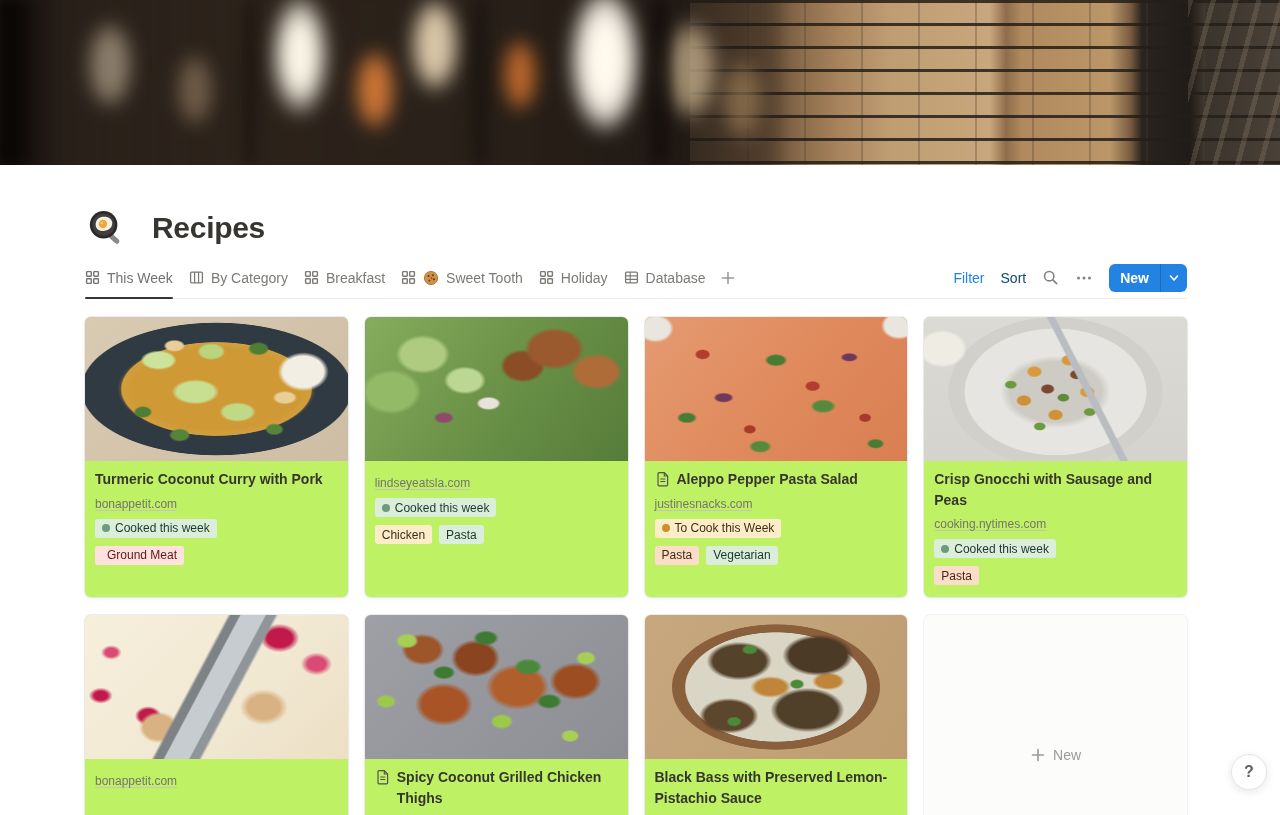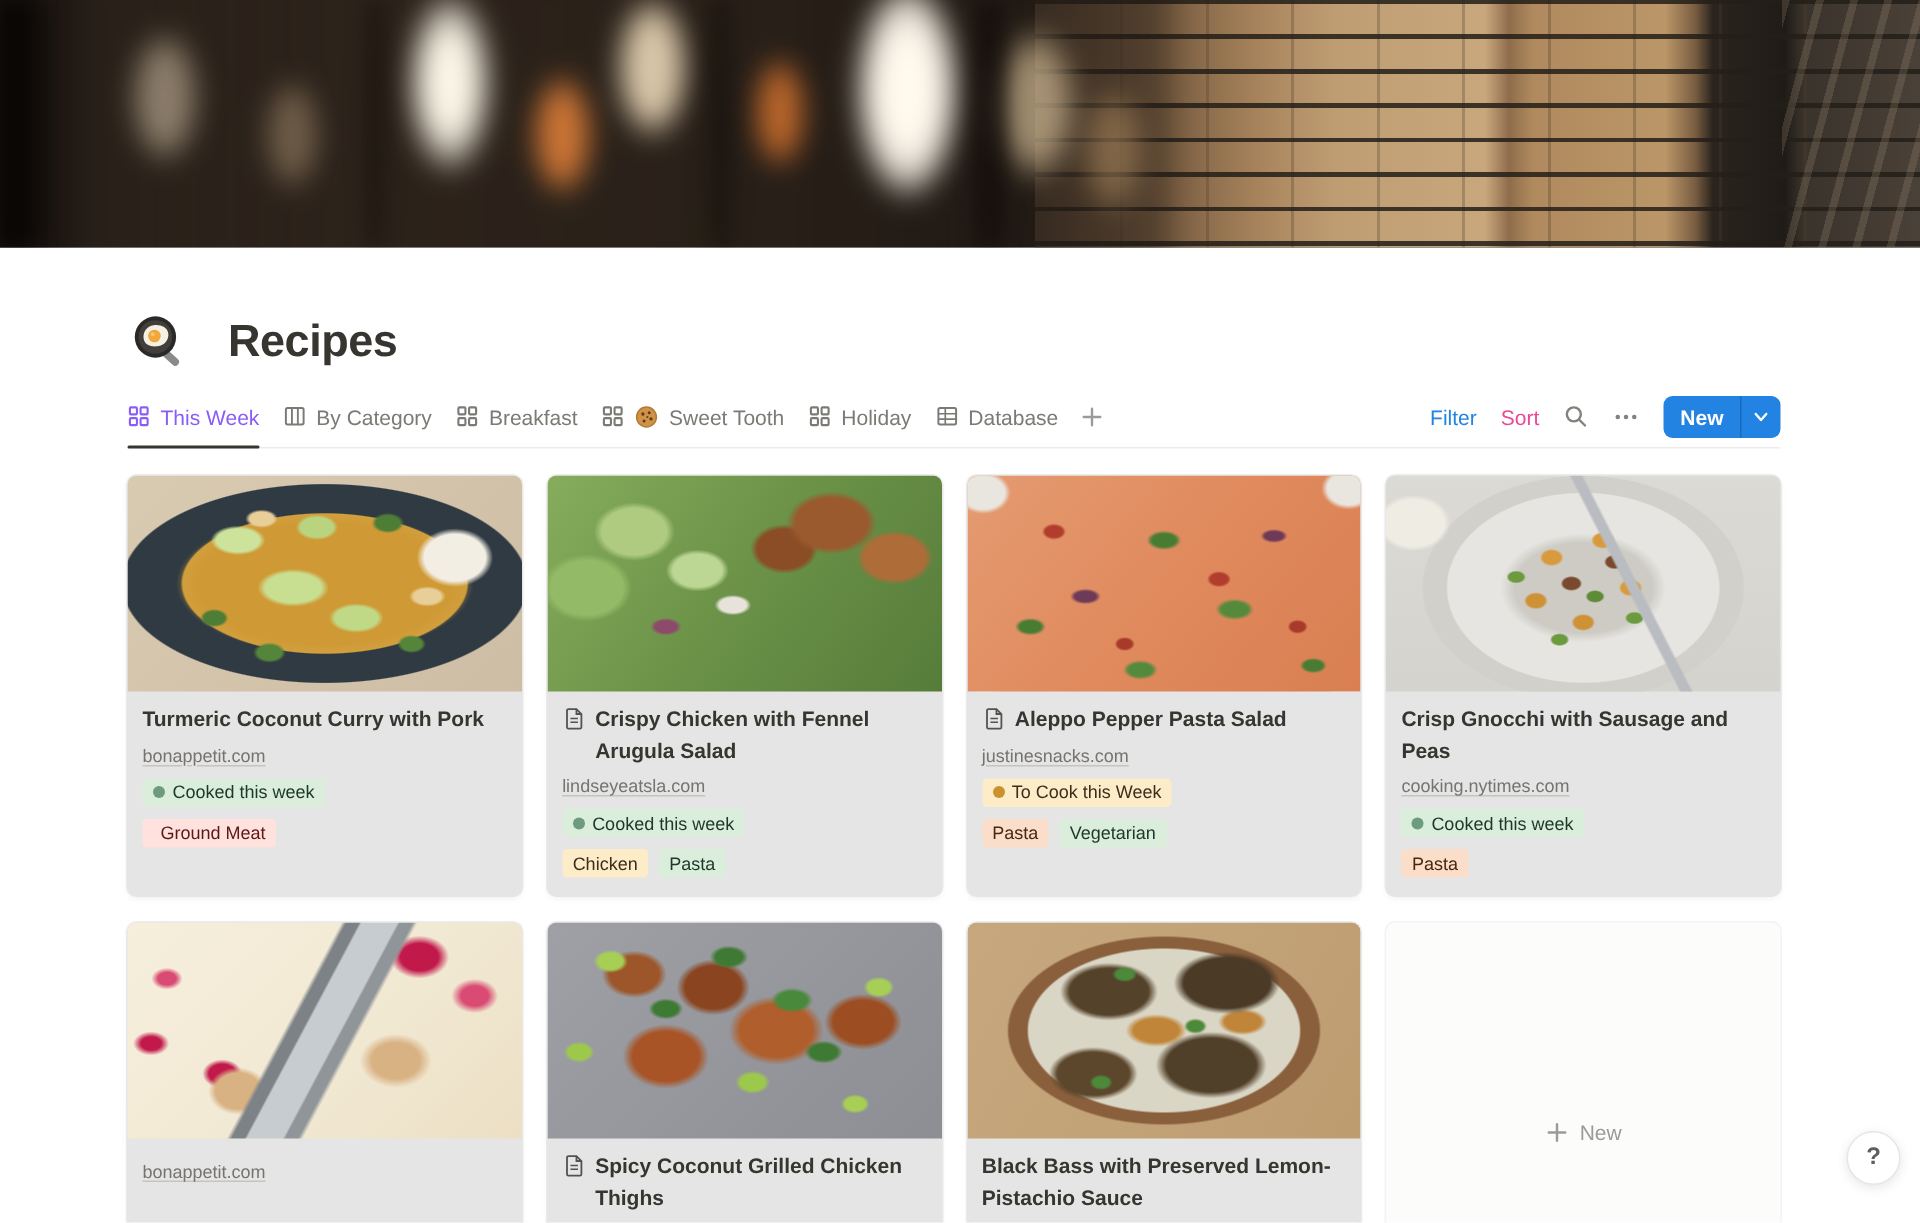--- a/index.html
+++ b/index.html
@@ -52,38 +52,38 @@
   .title-row { display:flex; align-items:center; gap:27px; margin:44px 0 10px 2px; }
   .title-row h1 { font-size:30px; font-weight:700; letter-spacing:-.3px; color:#37352F; }
   .page-icon-big { display:flex; }
 
   
   .toolbar { display:flex; align-items:center; height:42px; border-bottom:1px solid #ECEBEA; }
   .tabs { display:flex; align-items:stretch; gap:16px; height:100%; }
   .tab { position:relative; display:flex; align-items:center; gap:7px; font-size:14px;
          color:#7C7A75; cursor:pointer; white-space:nowrap; }
   .tab svg { display:block; }
-  .tab.active { color:#8b5cf6; font-weight:500; }
+  .tab.active { color:#737373; font-weight:500; }
   .tab.active::after { content:""; position:absolute; left:0; right:0; bottom:-1px;
                        height:2.5px; background:#37352F; border-radius:1px; }
   .tab-icon, .tab-emoji { display:flex; }
   .add-view { margin-left:14px; color:#9B9A97; cursor:pointer; display:flex; }
   .toolbar-right { margin-left:auto; display:flex; align-items:center; gap:16px; }
   .filter-btn { color:#2383E2; font-size:14px; cursor:pointer; }
-  .sort-btn { color:#ec4899; font-size:14px; cursor:pointer; }
+  .sort-btn { color:#0c4a6e; font-size:14px; cursor:pointer; }
   .icon-btn { color:#82817d; display:flex; cursor:pointer; }
   .new-btn { display:flex; align-items:center; background:#2383E2; border-radius:6px; height:28px;
              color:#fff; font-size:14px; font-weight:600; overflow:hidden; cursor:pointer; }
   .new-btn .label { padding:0 11px; }
   .new-btn .divider { width:1px; align-self:stretch; background:rgba(0,0,0,.18); }
   .new-btn .chev { padding:0 7px; display:flex; }
 
   
   .grid { display:grid; grid-template-columns:repeat(4,1fr); gap:18px 17px; margin-top:18px; }
-  .card { background:#e5e5e5; border-radius:6px; cursor:pointer;
+  .card { background:#bef264; border-radius:6px; cursor:pointer;
           box-shadow:0 0 0 1px rgba(15,15,15,.07), 0 2px 4px rgba(15,15,15,.05); overflow:hidden; }
   .card-img { height:144px; background-size:cover; }
   .card-body { padding:8px 10px 12px; }
   .card-title { display:flex; gap:6px; font-size:14px; font-weight:600; color:#37352F; line-height:1.48; }
   .card-title .page-icon { display:flex; margin-top:2px; flex:none; }
   .card-url { margin-top:7px; font-size:12px; color:#76746f; width:fit-content;
               text-decoration:underline; text-decoration-color:#c6c4bf; text-underline-offset:2px; }
   .prop-row { margin-top:8px; display:flex; gap:7px; }
   .pill { display:inline-flex; align-items:center; gap:5px; height:19px; padding:0 7px;
           border-radius:3px; font-size:12px; white-space:nowrap;justify-content:flex-end; }
@@ -363,104 +363,94 @@
             </span>
           </div>
           <div class="prop-row">
             <span class="pill pill-red">Ground Meat</span>
           </div>
         </div>
       </div>
       <div class="card">
         <div class="card-img img-crispy-chicken"></div>
         <div class="card-body">
+          <div class="card-url">lindseyeatsla.com</div>
+          <div class="prop-row">
+            <span class="pill pill-green">
+              <span class="dot"></span>
+              <span>Cooked this week</span>
+            </span>
+          </div>
+          <div class="prop-row">
+            <span class="pill pill-yellow">Chicken</span>
+            <span class="pill pill-green">Pasta</span>
+          </div>
+        </div>
+      </div>
+      <div class="card">
+        <div class="card-img img-aleppo-pasta"></div>
+        <div class="card-body">
           <div class="card-title">
             <span class="page-icon">
               <svg width="16" height="16" viewBox="0 0 16 16">
                 <path d="M4 1.7h5.3L12.6 5v8.8c0 .5-.4 1-1 1H4c-.5 0-1-.5-1-1V2.7c0-.6.5-1 1-1z" fill="none" stroke="#54524e" stroke-width="1.2"></path>
                 <path d="M9.3 1.7V5h3.3" fill="none" stroke="#54524e" stroke-width="1.2"></path>
                 <path d="M5.3 8h5M5.3 10.5h5" stroke="#54524e" stroke-width="1.1"></path>
               </svg>
             </span>
-            <span>Crispy Chicken with Fennel Arugula Salad</span>
-          </div>
-          <div class="card-url">lindseyeatsla.com</div>
+            <span>Aleppo Pepper Pasta Salad</span>
+          </div>
+          <div class="card-url">justinesnacks.com</div>
+          <div class="prop-row">
+            <span class="pill pill-yellow">
+              <span class="dot"></span>
+              <span>To Cook this Week</span>
+            </span>
+          </div>
+          <div class="prop-row">
+            <span class="pill pill-orange">Pasta</span>
+            <span class="pill pill-green">Vegetarian</span>
+          </div>
+        </div>
+      </div>
+      <div class="card">
+        <div class="card-img img-crisp-gnocchi"></div>
+        <div class="card-body">
+          <div class="card-title">
+            <span>Crisp Gnocchi with Sausage and Peas</span>
+          </div>
+          <div class="card-url">cooking.nytimes.com</div>
           <div class="prop-row">
             <span class="pill pill-green">
               <span class="dot"></span>
               <span>Cooked this week</span>
             </span>
           </div>
           <div class="prop-row">
-            <span class="pill pill-yellow">Chicken</span>
-            <span class="pill pill-green">Pasta</span>
-          </div>
-        </div>
-      </div>
-      <div class="card">
-        <div class="card-img img-aleppo-pasta"></div>
+            <span class="pill pill-orange">Pasta</span>
+          </div>
+        </div>
+      </div>
+      <div class="card">
+        <div class="card-img img-raspberry-swirl"></div>
+        <div class="card-body">
+          <div class="card-url">bonappetit.com</div>
+        </div>
+      </div>
+      <div class="card">
+        <div class="card-img img-grilled-thighs"></div>
         <div class="card-body">
           <div class="card-title">
             <span class="page-icon">
               <svg width="16" height="16" viewBox="0 0 16 16">
                 <path d="M4 1.7h5.3L12.6 5v8.8c0 .5-.4 1-1 1H4c-.5 0-1-.5-1-1V2.7c0-.6.5-1 1-1z" fill="none" stroke="#54524e" stroke-width="1.2"></path>
                 <path d="M9.3 1.7V5h3.3" fill="none" stroke="#54524e" stroke-width="1.2"></path>
                 <path d="M5.3 8h5M5.3 10.5h5" stroke="#54524e" stroke-width="1.1"></path>
               </svg>
             </span>
-            <span>Aleppo Pepper Pasta Salad</span>
-          </div>
-          <div class="card-url">justinesnacks.com</div>
-          <div class="prop-row">
-            <span class="pill pill-yellow">
-              <span class="dot"></span>
-              <span>To Cook this Week</span>
-            </span>
-          </div>
-          <div class="prop-row">
-            <span class="pill pill-orange">Pasta</span>
-            <span class="pill pill-green">Vegetarian</span>
-          </div>
-        </div>
-      </div>
-      <div class="card">
-        <div class="card-img img-crisp-gnocchi"></div>
-        <div class="card-body">
-          <div class="card-title">
-            <span>Crisp Gnocchi with Sausage and Peas</span>
-          </div>
-          <div class="card-url">cooking.nytimes.com</div>
-          <div class="prop-row">
-            <span class="pill pill-green">
-              <span class="dot"></span>
-              <span>Cooked this week</span>
-            </span>
-          </div>
-          <div class="prop-row">
-            <span class="pill pill-orange">Pasta</span>
-          </div>
-        </div>
-      </div>
-      <div class="card">
-        <div class="card-img img-raspberry-swirl"></div>
-        <div class="card-body">
-          <div class="card-url">bonappetit.com</div>
-        </div>
-      </div>
-      <div class="card">
-        <div class="card-img img-grilled-thighs"></div>
-        <div class="card-body">
-          <div class="card-title">
-            <span class="page-icon">
-              <svg width="16" height="16" viewBox="0 0 16 16">
-                <path d="M4 1.7h5.3L12.6 5v8.8c0 .5-.4 1-1 1H4c-.5 0-1-.5-1-1V2.7c0-.6.5-1 1-1z" fill="none" stroke="#54524e" stroke-width="1.2"></path>
-                <path d="M9.3 1.7V5h3.3" fill="none" stroke="#54524e" stroke-width="1.2"></path>
-                <path d="M5.3 8h5M5.3 10.5h5" stroke="#54524e" stroke-width="1.1"></path>
-              </svg>
-            </span>
             <span>Spicy Coconut Grilled Chicken Thighs</span>
           </div>
         </div>
       </div>
       <div class="card">
         <div class="card-img img-black-bass"></div>
         <div class="card-body">
           <div class="card-title">
             <span>Black Bass with Preserved Lemon-Pistachio Sauce</span>
           </div>

